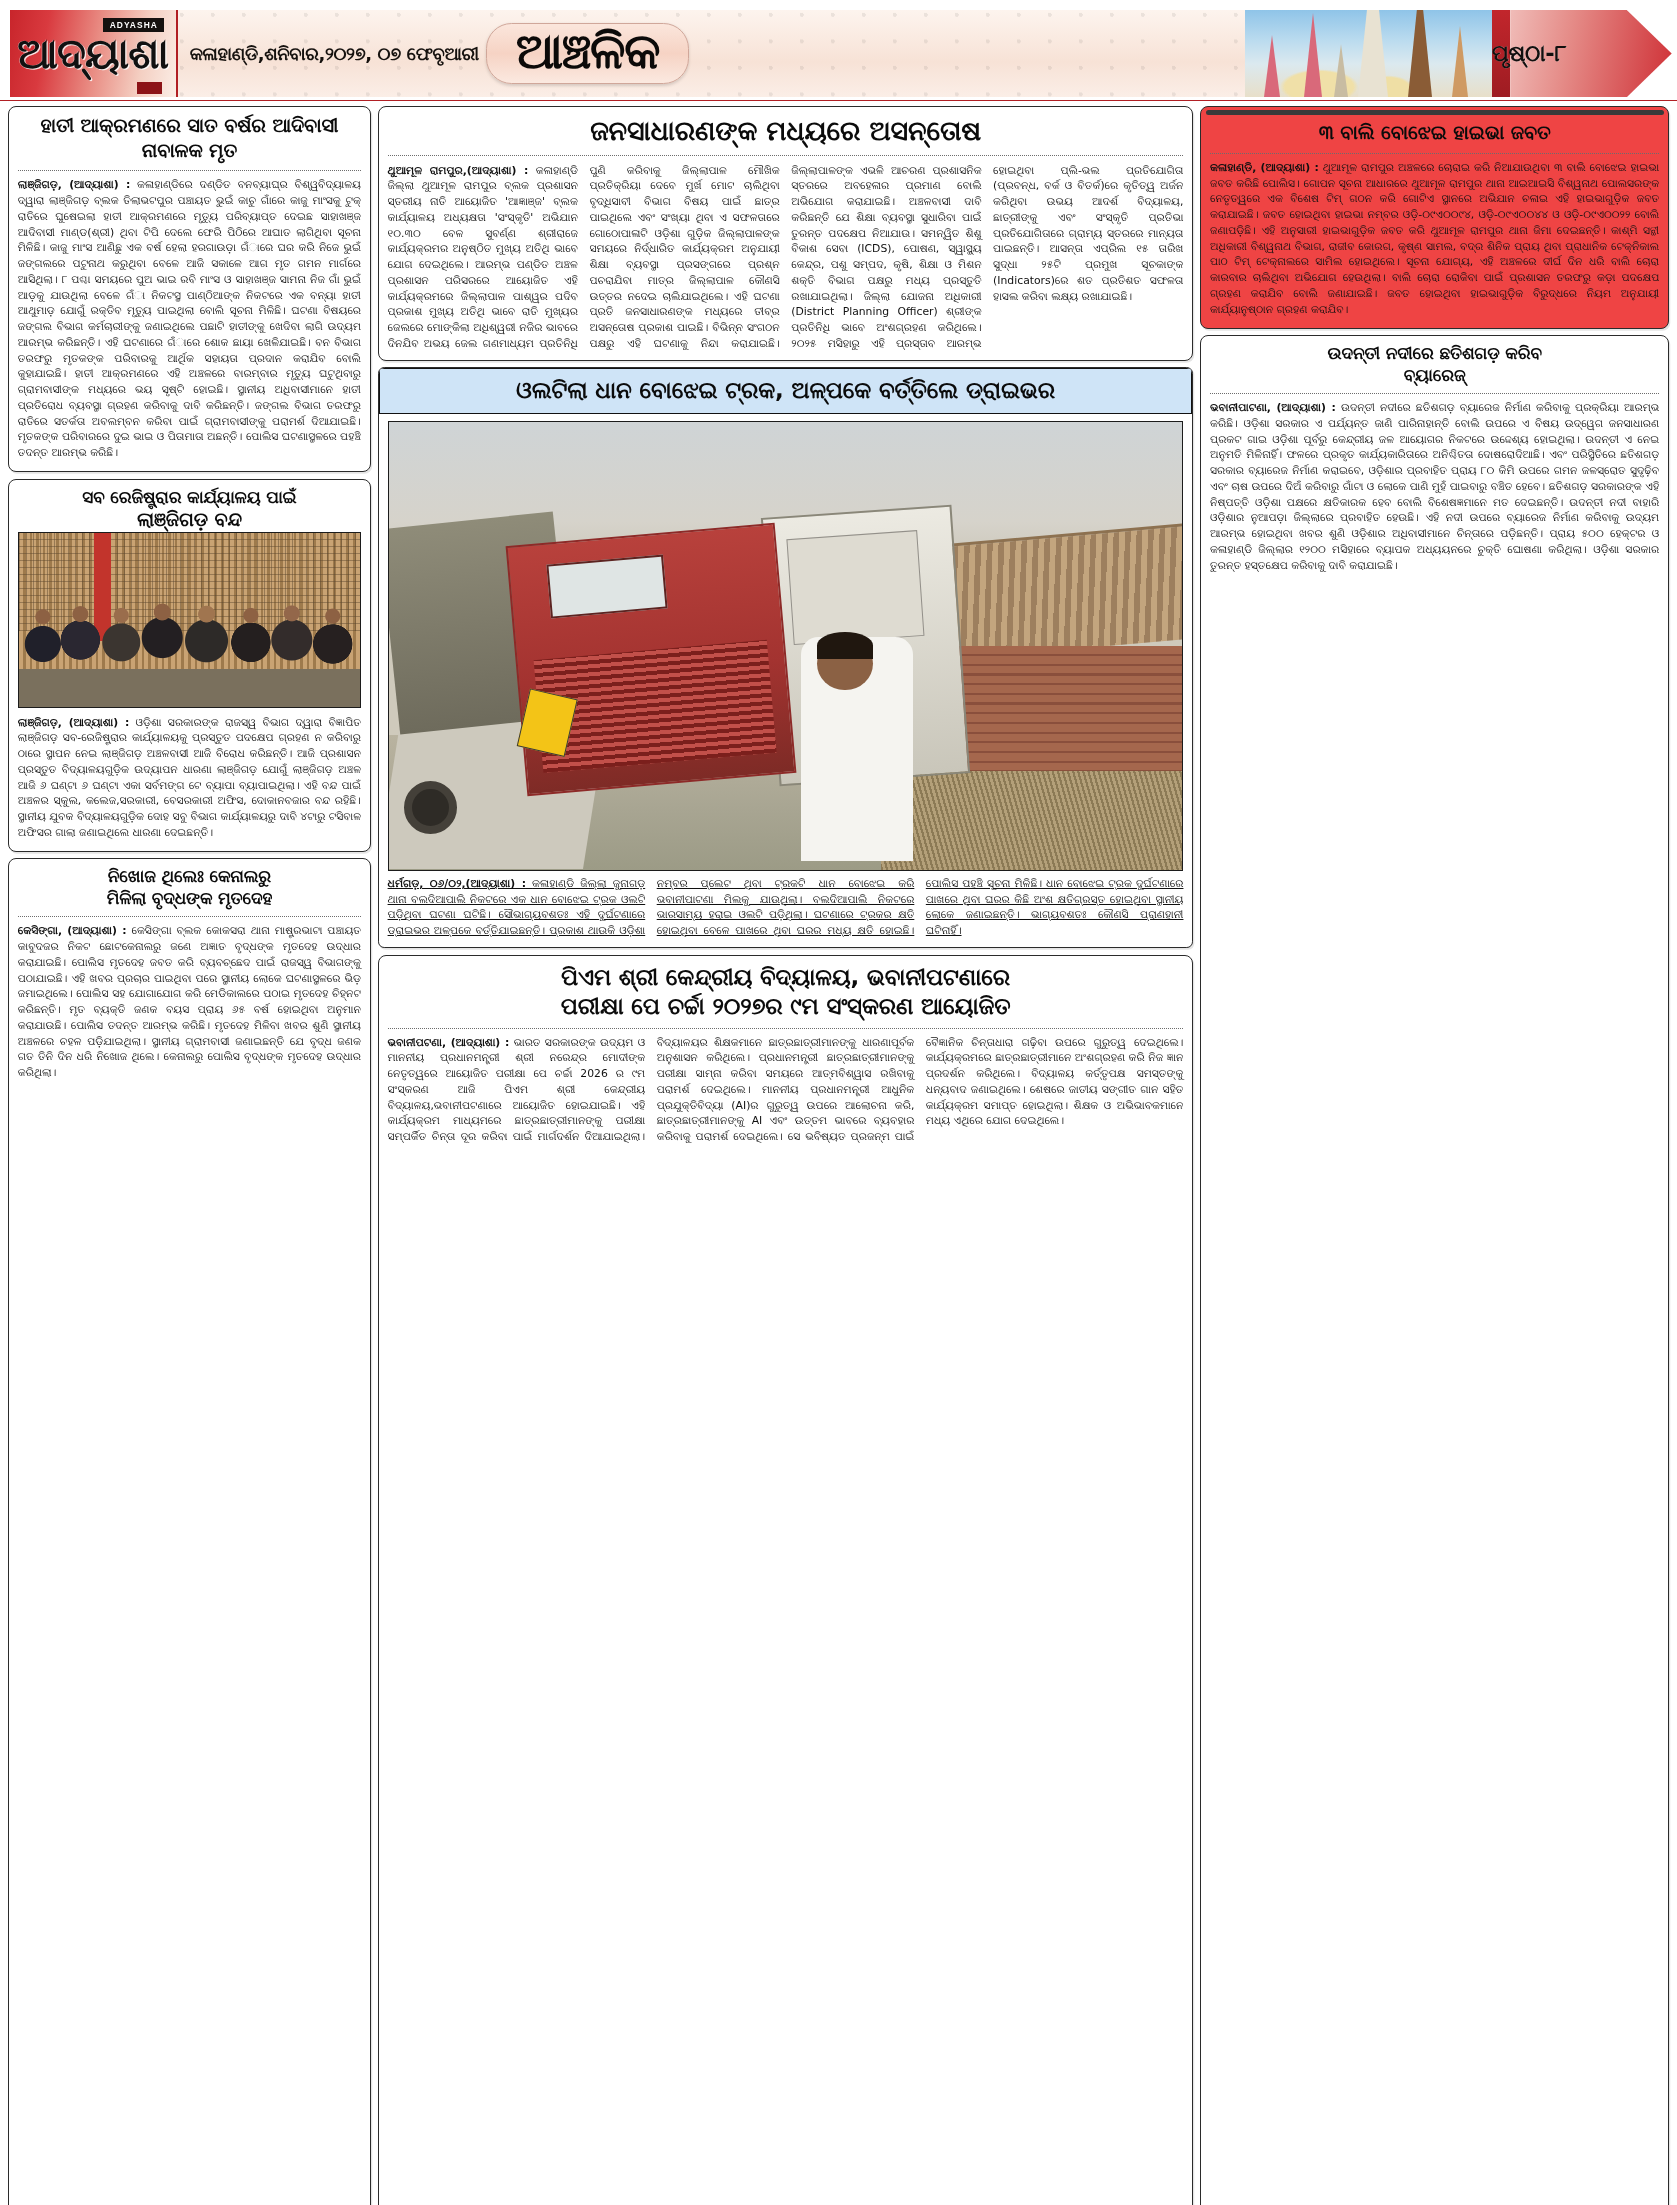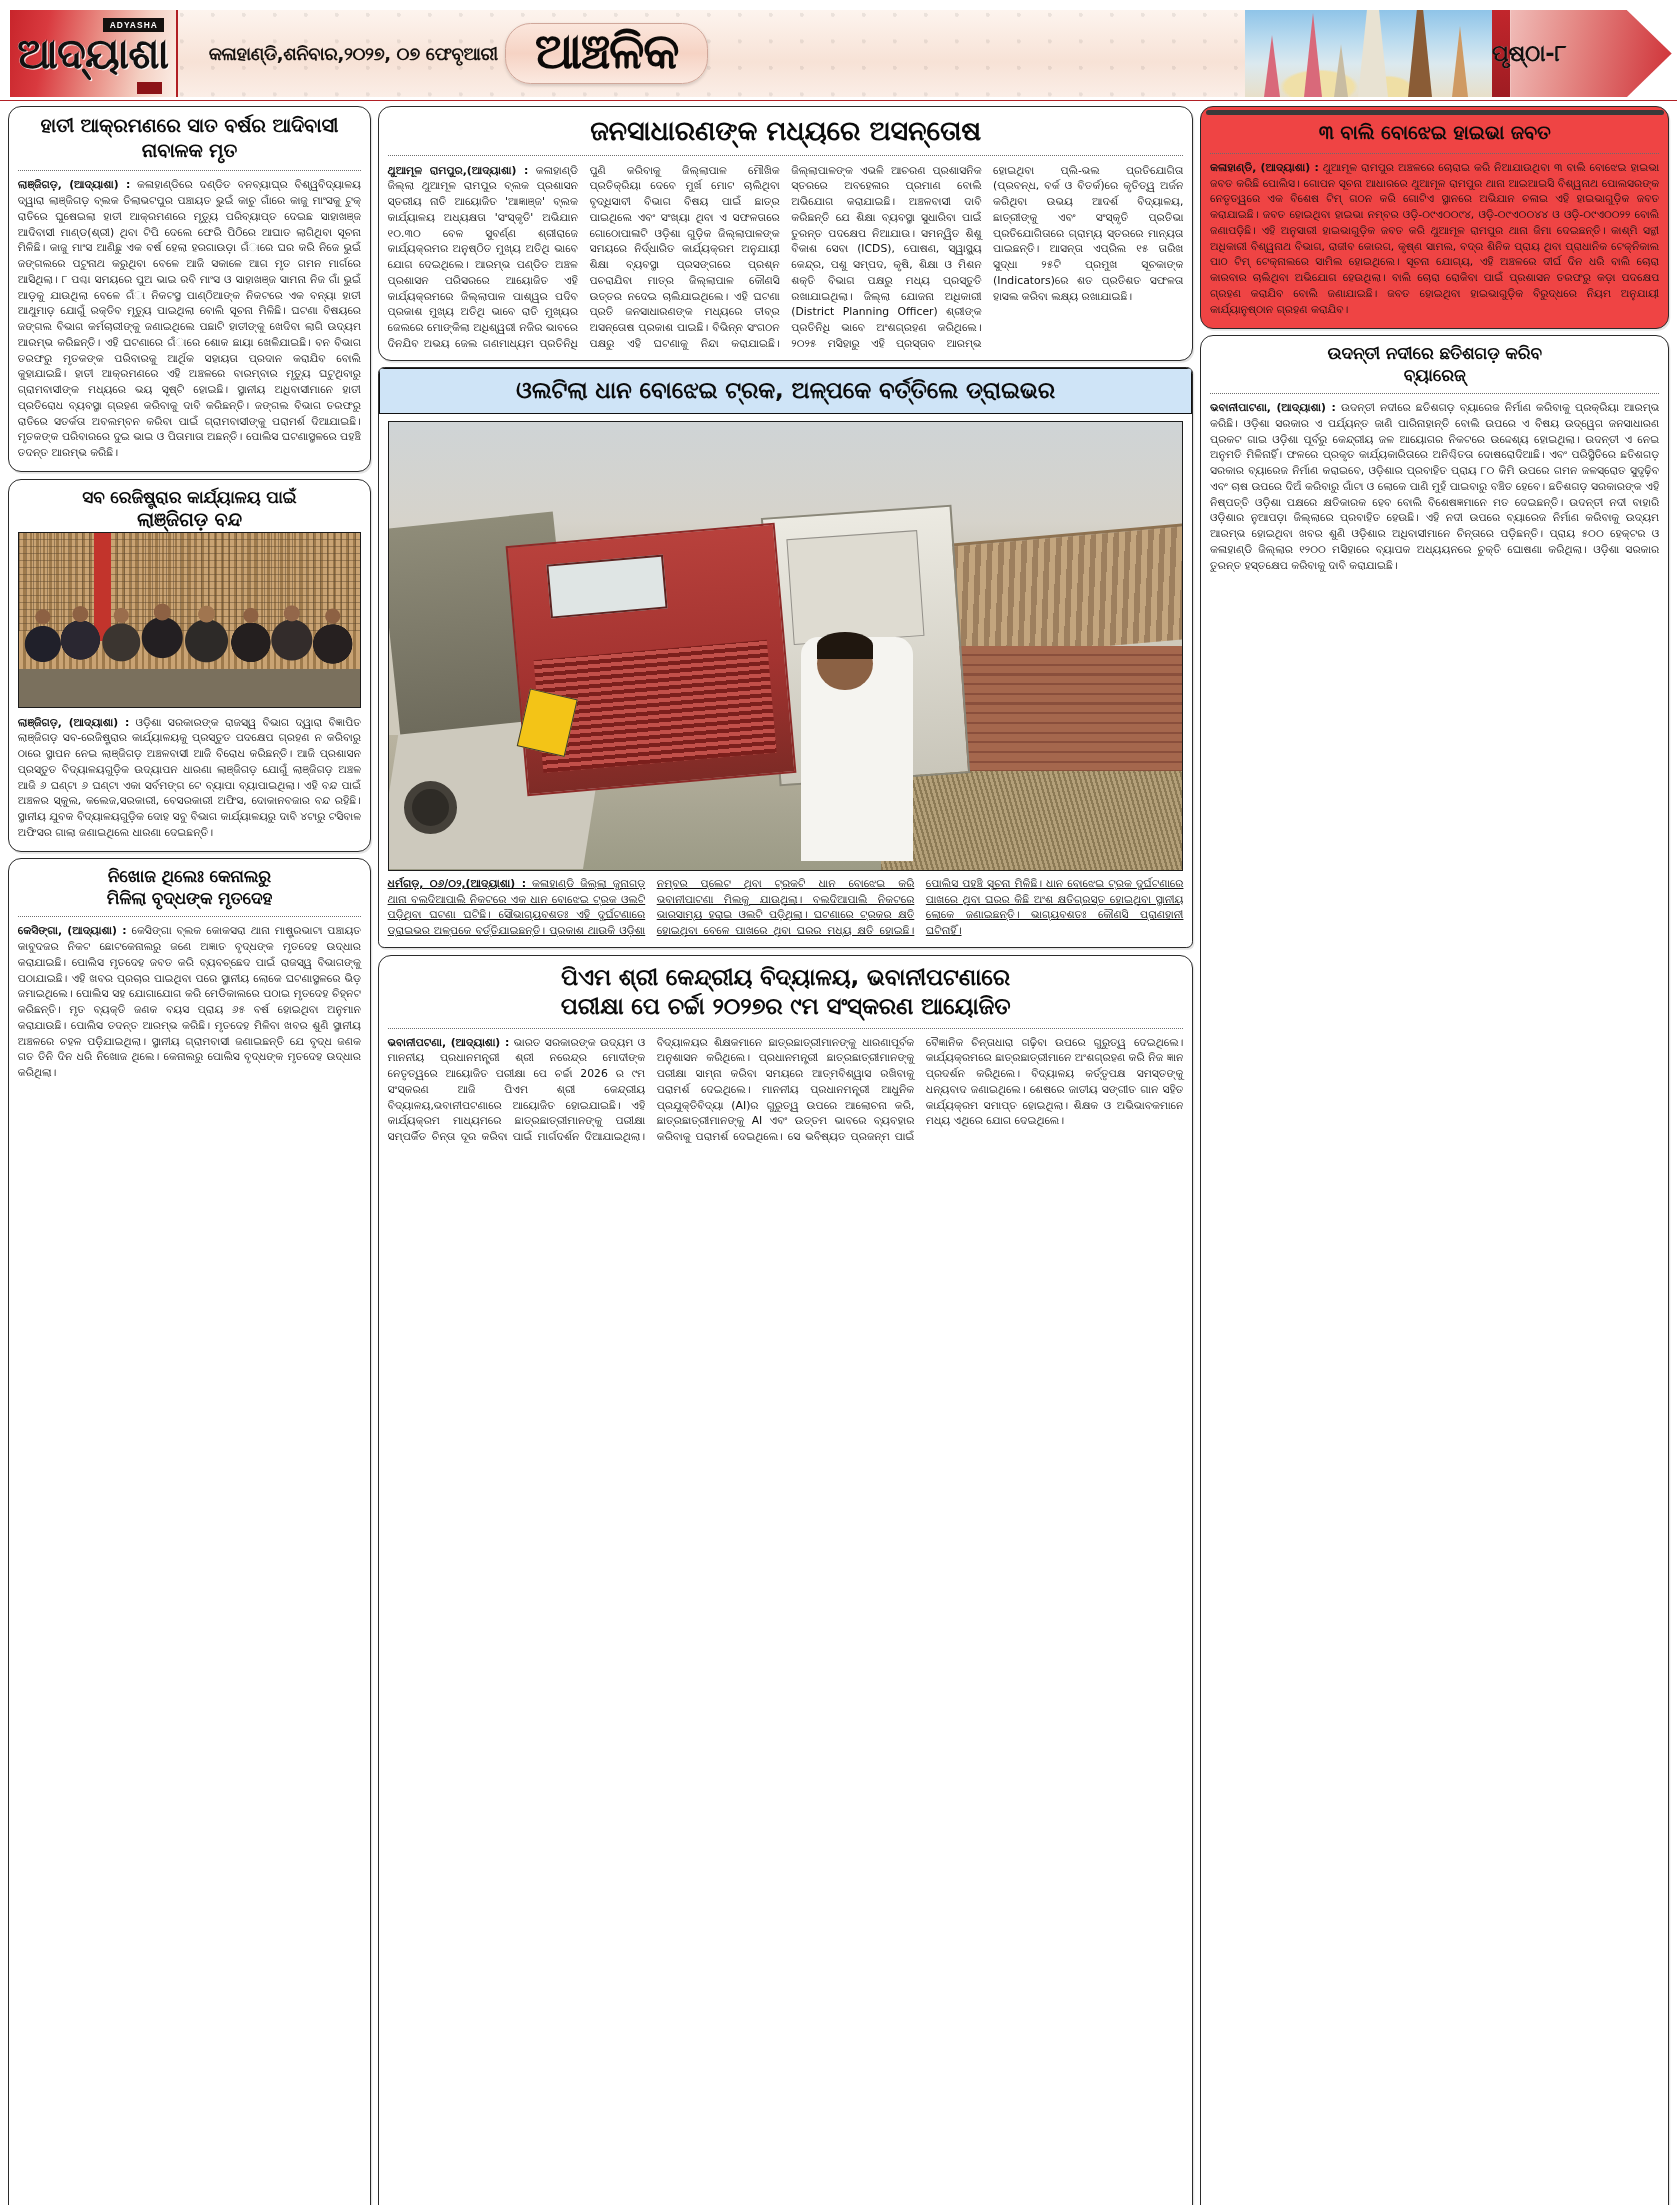--- a/index.html
+++ b/index.html
@@ -69,21 +69,21 @@
     display: flex;
     align-items: center;
     overflow: hidden;
   }
   .dateline {
     font-family: "DejaVu Sans", sans-serif;
     font-size: 18px;
     font-weight: 700;
     color: #16120f;
     white-space: nowrap;
-    padding-left: 31px;
+    padding-left: 12px;
     letter-spacing: -0.4px;
   }
   .section-plate {
     margin-left: 7px;
     border: 1.8px solid #d0a79a;
     border-radius: 25.6px;
     background: linear-gradient(180deg,#fbe6dc 0%, #f6d3c4 50%, #fbe9e0 100%);
     padding: 1.8px 29px 6.2px;
     box-shadow: 0 1.3px 3.1px rgba(0,0,0,.14);
   }
@@ -148,21 +148,21 @@
     height: 2620px;
   }
   .col-left  { width: 363px; }
   .col-mid   { width: 816px; }
   .col-right { width: 469px; }
   .col { display: flex; flex-direction: column; gap: 6.2px; }
 
   
   .box {
     border: 1.3px solid #2b2b2b;
-    border-radius: 13px;
+    border-radius: 8px;
     background: #fff;
     padding: 7px 8.8px 8px;
     position: relative;
     box-shadow: 1.3px 1.8px 0 rgba(0,0,0,.10);
     overflow: hidden;
   }
   .box.pink {
     background: #ef4444;
     border-color: #2b2b2b;
   }

